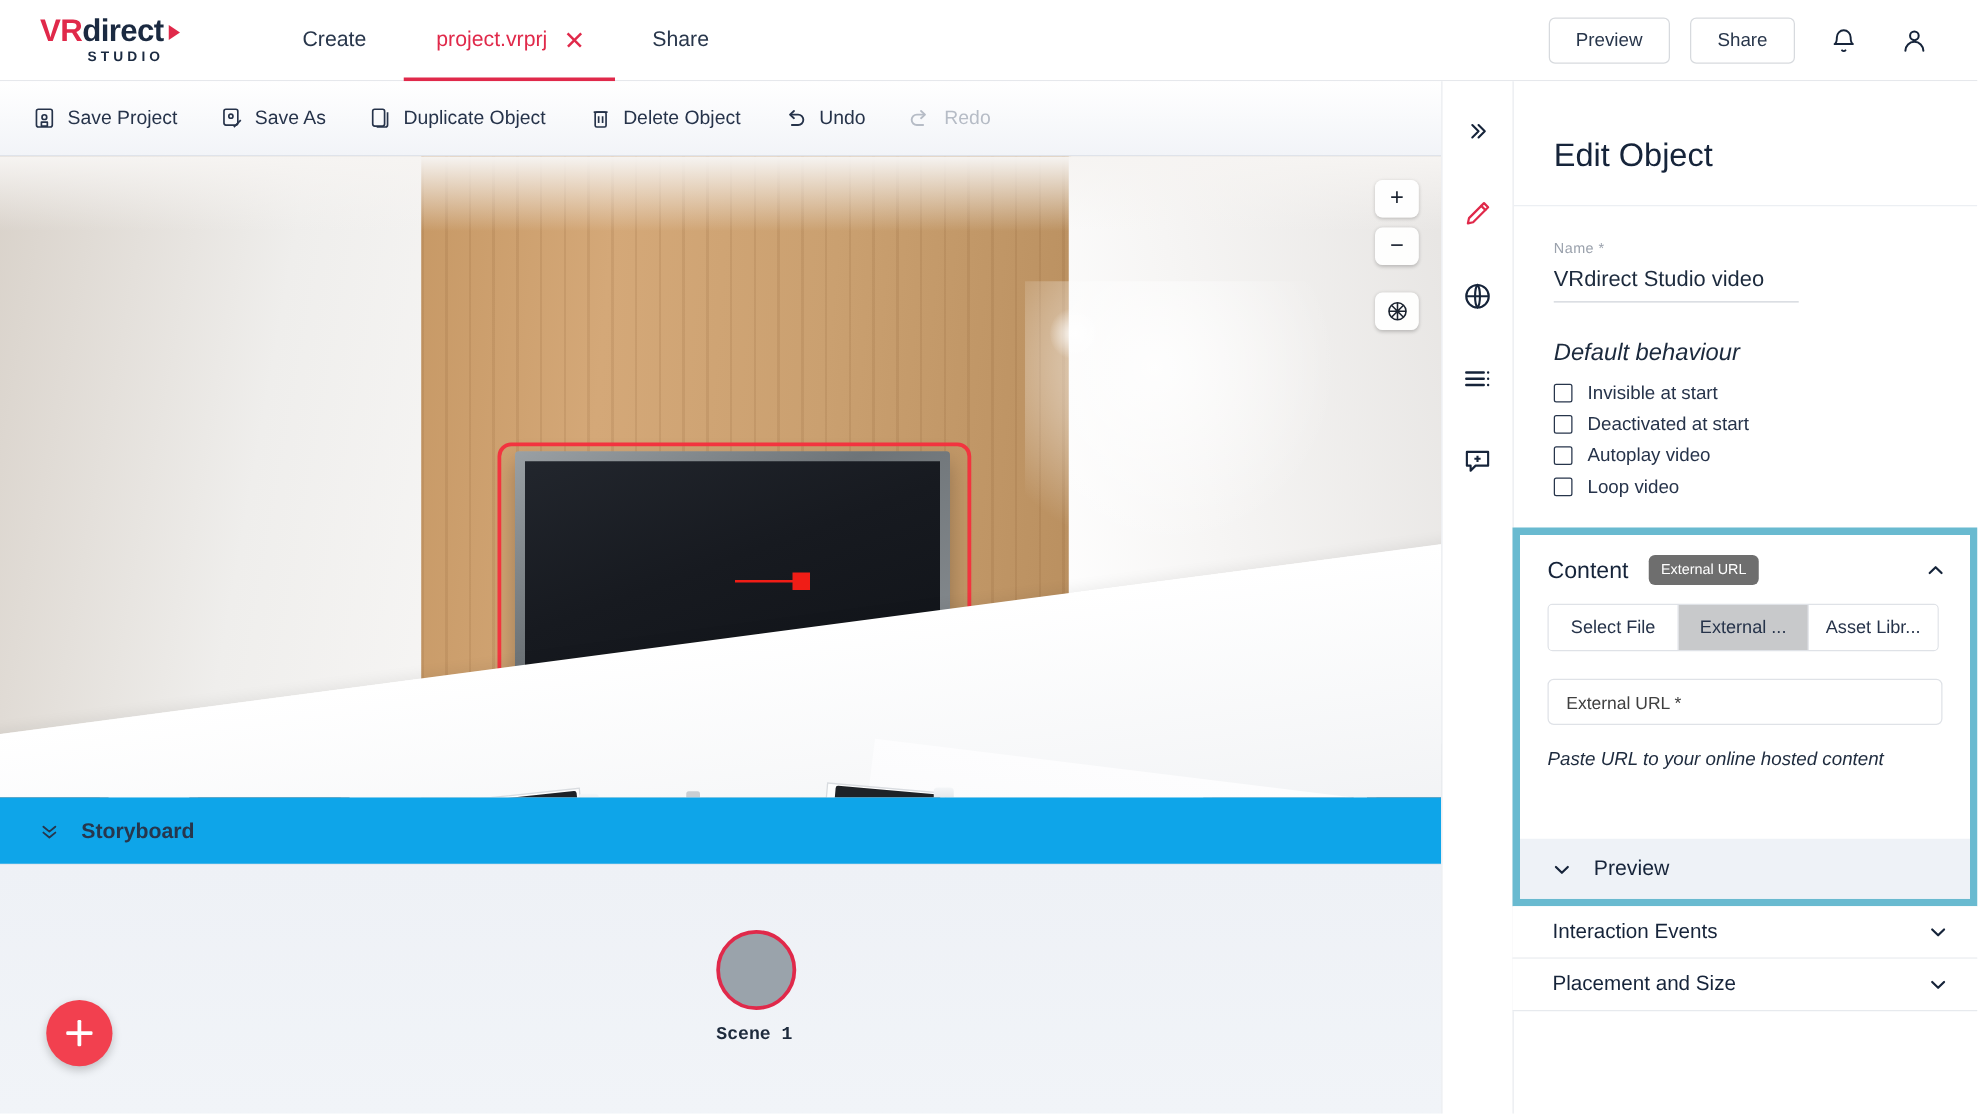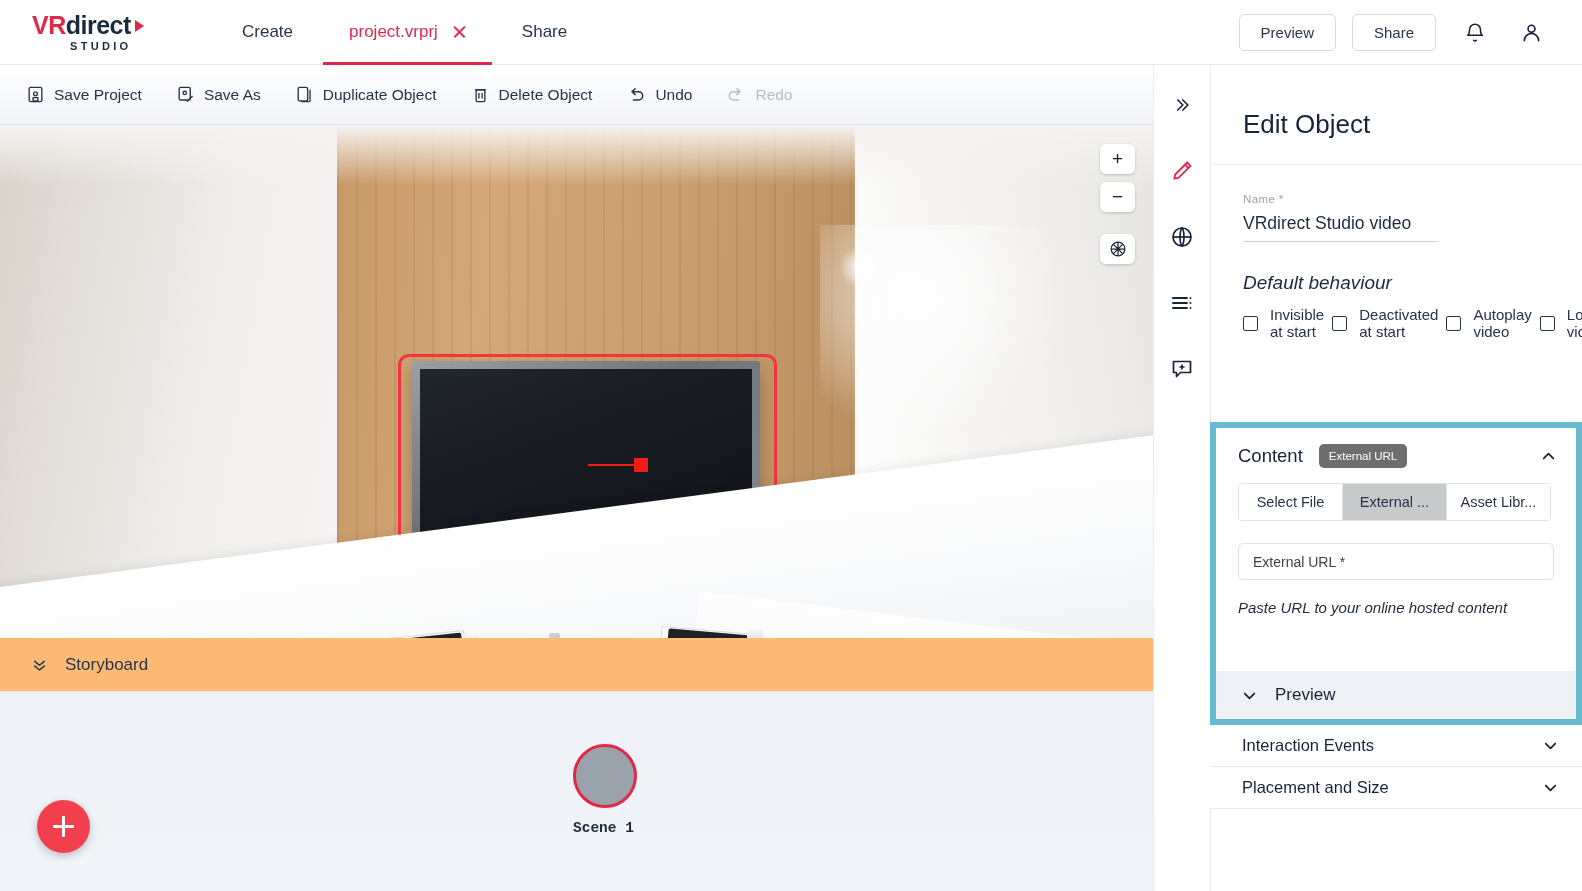--- a/index.html
+++ b/index.html
@@ -143,22 +143,23 @@
   }
   .fab-story { position: absolute; left: 37px; top: 800px; }
   .fab-plus { position: relative; width: 21px; height: 21px; }
   .fab-plus::before, .fab-plus::after { content: ""; position: absolute; background: #fff; border-radius: 1px; }
   .fab-plus::before { left: 9px; top: 0; width: 3px; height: 21px; }
   .fab-plus::after { left: 0; top: 9px; width: 21px; height: 3px; }
 
   
   .storyboard-bar {
     position: absolute; top: 638px; left: 0; width: 1153px; height: 54px;
-    background: #fdba74; display: flex; align-items: center; padding-left: 30px; gap: 16px;
+    background: #0ea5e9; display: flex; align-items: center; padding-left: 30px; gap: 16px;
     border-bottom: 1px solid #e4e8ee;
+    font-weight: bold;
   }
   .sb-label { font-size: 17px; color: #27364c; }
   .storyboard-area {
     position: absolute; top: 692px; left: 0; width: 1153px; height: 199px;
     background: linear-gradient(#eef1f6, #f1f4f8);
   }
   .scene-item { position: absolute; left: 573px; top: 52px; width: 64px; cursor: pointer; font-family: Liberation Mono, monospace; }
   .scene-circle { width: 64px; height: 64px; border-radius: 50%; background: #9aa3ab; border: 3px solid #e0294a; }
   .scene-label { margin-top: 12px; font-size: 14.5px; color: #1d2a3c; font-weight: 600; }
 
@@ -176,21 +177,21 @@
     background: #fff; border-left: 1px solid #e9ebef; overflow: hidden;
   }
   .panel-title { padding: 44px 0 24px 32px; font-size: 26px; color: #16243a; border-bottom: 1px solid #eceff3; }
   .field { padding: 28px 32px 0 32px; }
   .field-label { font-size: 11.5px; color: #9aa1ac; letter-spacing: .4px; }
   .field-value {
     margin-top: 8px; font-size: 17.5px; color: #1c2a3d; padding-bottom: 7px;
     border-bottom: 1px solid #cfd4da; width: 196px;
   }
   .section-italic { padding: 30px 32px 0 32px; font-size: 19px; font-style: italic; color: #1c2a3d; }
-  .checks { padding: 12px 32px 0 32px; display: flex; flex-direction: row; gap: 8px; }
+  .checks { padding: 12px 32px 0 32px; display: flex; flex-direction: column; gap: 8px; }
   .check-row { display: flex; align-items: center; gap: 12px; cursor: pointer; font-size: 15px; color: #26334a; }
   .checkbox { width: 15px; height: 15px; border: 1.7px solid #27354b; border-radius: 2px; flex: none; }
 
   .highlight {
     position: absolute; left: 1210px; top: 422px; width: 372px; height: 303px;
     border: 6px solid #69bad0; background: #fff; box-sizing: border-box;
   }
   .content-head { display: flex; align-items: center; padding: 16px 18px 0 22px; gap: 16px; }
   .content-title { font-size: 18.5px; color: #16243a; }
   .badge {

